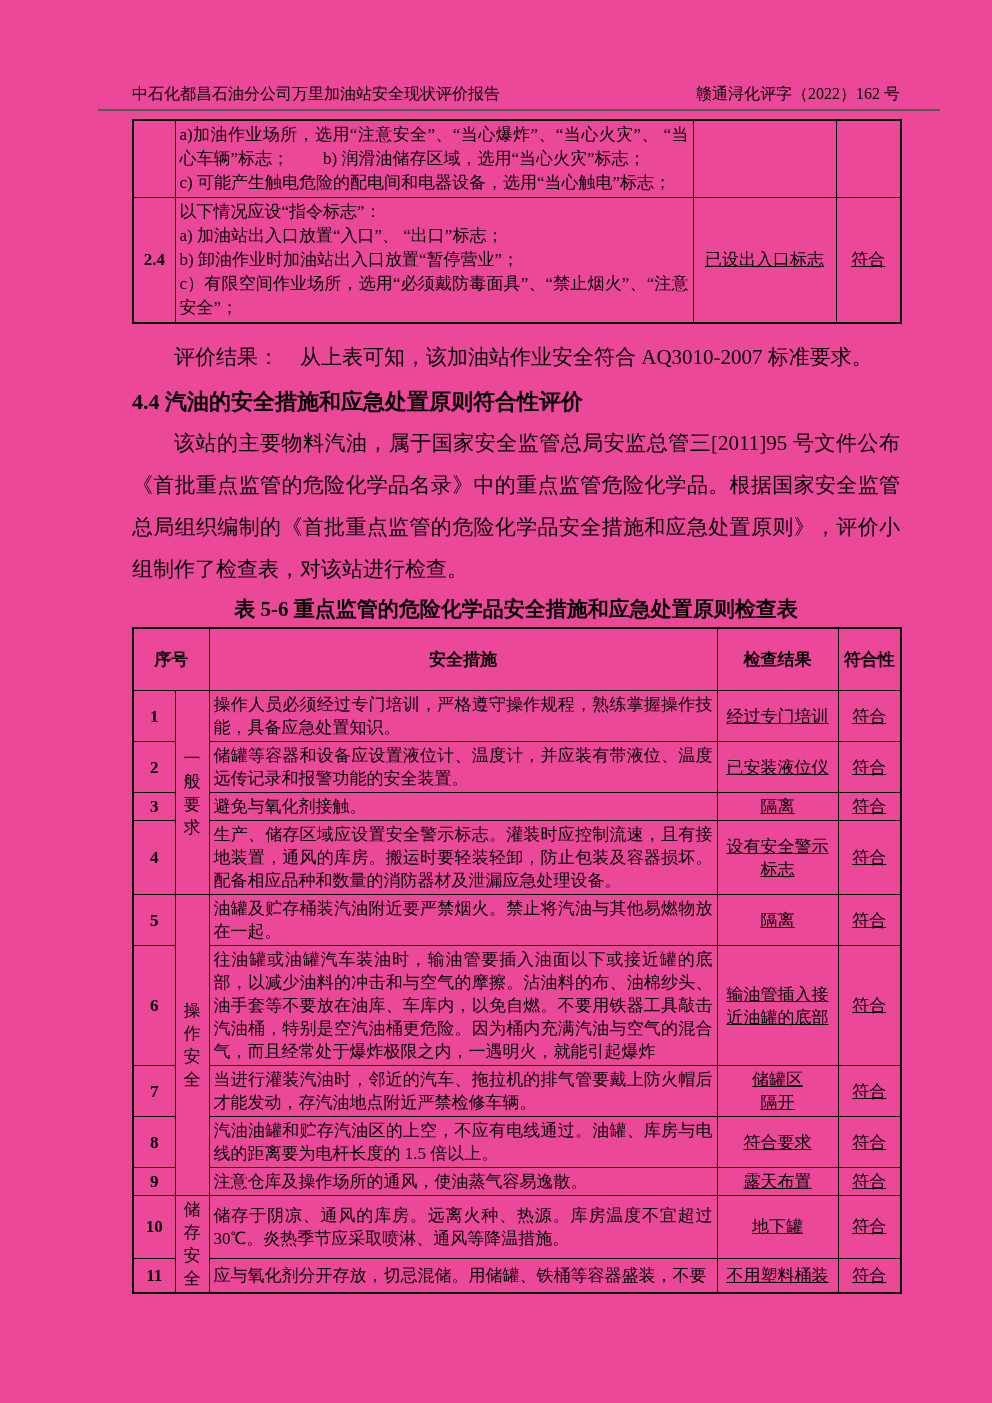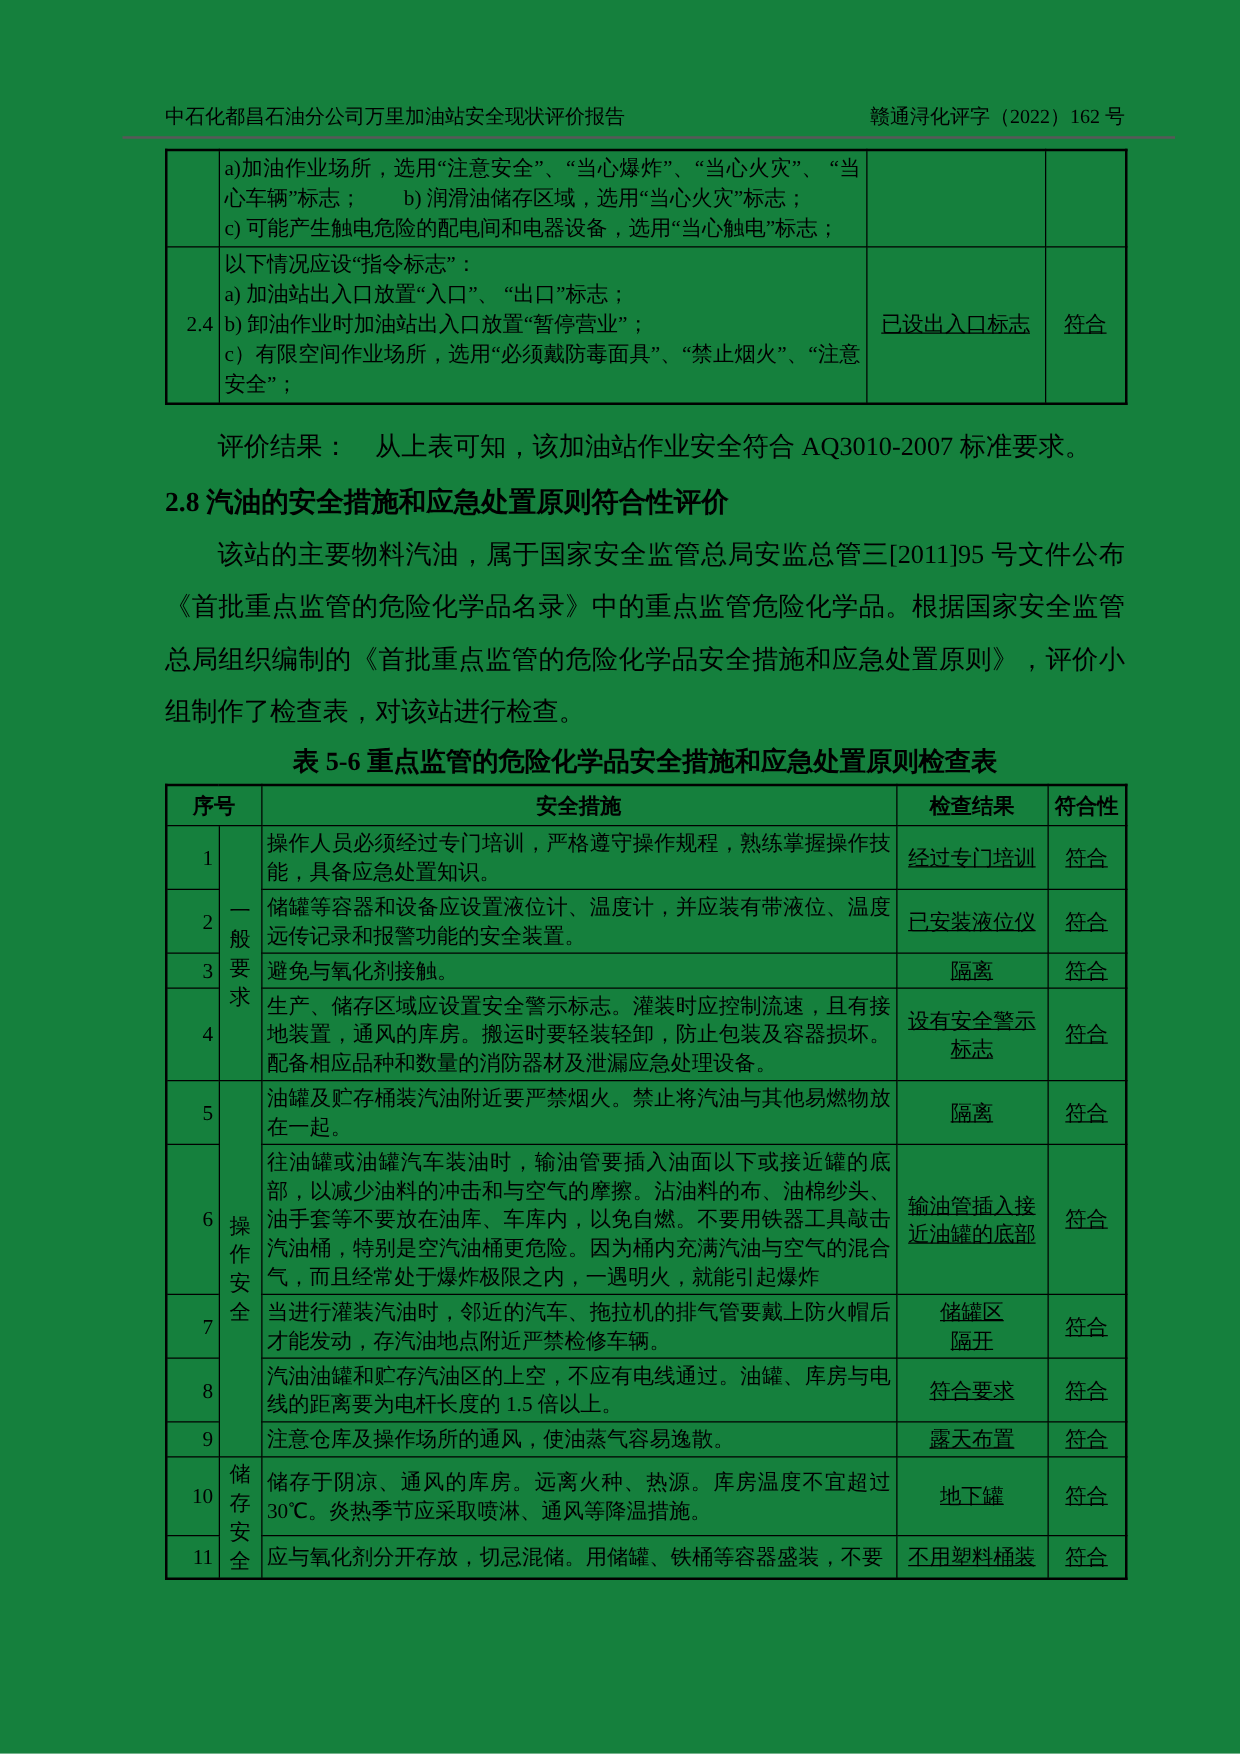--- a/index.html
+++ b/index.html
@@ -1,34 +1,34 @@
 <!DOCTYPE html>
 <html><head>
 <meta charset="utf-8">
 <style>
   * { box-sizing: border-box; }
   html, body { margin: 0; padding: 0; background: #ffffff; }
   body { font-family: "Liberation Serif", serif; color: #000; }
-  .page { position: relative; width: 992px; height: 1403px; background: #15803d; overflow: hidden; }
+  .page { position: relative; width: 992px; height: 1403px; background: #ec4899; overflow: hidden; }
   .content { position: absolute; left: 132px; top: 84px; width: 768px; }
 
   .hdr { display: flex; justify-content: space-between; align-items: flex-end;
          font-size: 16px; line-height: 20px; }
   .hdr-rule { height: 0; border-top: 2px solid #585858; margin: 5px 0 0 -34px; width: 842px; }
 
   .tbl { border-collapse: collapse; table-layout: fixed; border: 2px solid #000; width: 768px; }
   .tbl td, .tbl th { border: 1px solid #000; padding: 2px 4px; font-size: 17px;
                      vertical-align: middle; overflow: hidden; }
-  .tbl th { font-weight: bold; text-align: center; padding: 4px 2px; }
+  .tbl th { font-weight: bold; text-align: center; padding: 19px 2px; }
 
   .top-table { margin-top: 8px; }
   .top-table td { line-height: 24px; }
 
   .measure { text-align: justify; white-space: pre-line; }
-  .no   { text-align: right; font-weight: normal; padding: 2px 1px; }
+  .no   { text-align: center; font-weight: bold; padding: 2px 1px; }
   .cat  { text-align: center; white-space: pre-line; padding: 2px 0; line-height: 22px; }
   .result, .conf { text-align: center; white-space: pre-line; text-decoration: underline; }
 
   .main-table td { line-height: 23px; }
 
   .para { font-size: 21px; line-height: 42px; text-align: justify;
           text-indent: 2em; margin: 12px 0 0 0; }
   .para.body { margin-top: 6px; }
   .section-heading { font-size: 22px; font-weight: bold; margin: 10px 0 0 0; line-height: 28px; }
   .tbl-title { font-size: 21px; font-weight: bold; text-align: center;
@@ -71,21 +71,21 @@
 b) 卸油作业时加油站出入口放置“暂停营业”；
 c）有限空间作业场所，选用“必须戴防毒面具”、“禁止烟火”、“注意安全”；</td>
           <td class="result">已设出入口标志</td>
           <td class="conf">符合</td>
         </tr>
       </tbody>
     </table>
 
     <p class="para">评价结果：　从上表可知，该加油站作业安全符合 AQ3010-2007 标准要求。</p>
 
-    <h2 class="section-heading">2.8 汽油的安全措施和应急处置原则符合性评价</h2>
+    <h2 class="section-heading">4.4 汽油的安全措施和应急处置原则符合性评价</h2>
 
     <p class="para body">该站的主要物料汽油，属于国家安全监管总局安监总管三[2011]95 号文件公布《首批重点监管的危险化学品名录》中的重点监管危险化学品。根据国家安全监管总局组织编制的《首批重点监管的危险化学品安全措施和应急处置原则》，评价小组制作了检查表，对该站进行检查。</p>
 
     <div class="tbl-title">表 5-6 重点监管的危险化学品安全措施和应急处置原则检查表</div>
 
     <table class="tbl main-table">
       <colgroup>
         <col style="width:42px">
           <col style="width:34px">
           <col style="width:508px">

